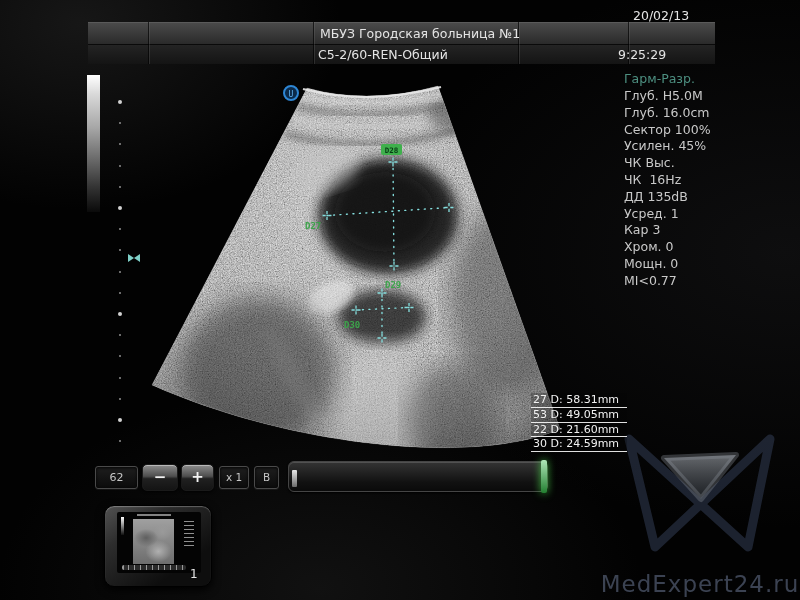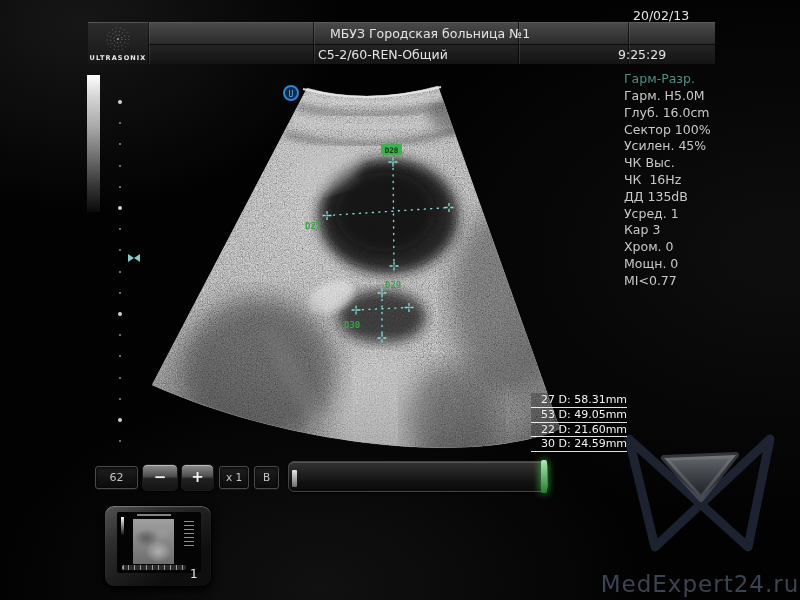--- a/index.html
+++ b/index.html
@@ -26,21 +26,21 @@
   .gray-bar{left:87px;top:75px;width:13px;height:137px;
     background:linear-gradient(180deg,#ffffff 0%,#d9d9d9 14%,#a8a8a8 38%,#6e6e6e 60%,#333 82%,#0a0a0a 100%);}
   .dot{position:absolute;border-radius:50%;}
   
   .param-mode{left:624px;top:71px;font-size:12.5px;color:var(--mode-teal,#4d8f80);white-space:pre;}
   #param-list{left:624px;top:88px;}
   .param-line{font-size:12.5px;line-height:16.8px;color:#c9c9c9;white-space:pre;}
   
   #meas-box{left:531px;top:393px;width:96px;background:rgba(5,5,5,.25);}
   .meas-row{font-size:11px;line-height:13.8px;color:#f2f2f2;border-bottom:1px solid rgba(255,255,255,.88);
-    white-space:pre;padding-left:10px;}
+    white-space:pre;padding-left:2px;}
   
   .btn-dark{background:linear-gradient(180deg,#1e1e1e,#0b0b0b);border:1px solid #4a4a4a;border-radius:3px;
     color:#c6c6c6;text-align:center;box-sizing:border-box;box-shadow:inset 0 1px 3px rgba(0,0,0,.9),0 1px 0 rgba(255,255,255,.06);}
   .btn-lit{background:linear-gradient(180deg,#8d8d8d 0%,#4e4e4e 45%,#202020 55%,#141414 100%);
     border:1px solid #1a1a1a;border-radius:5px;color:#f2f2f2;text-align:center;font-weight:bold;box-sizing:border-box;
     box-shadow:inset 0 1px 0 rgba(255,255,255,.4),0 1px 3px rgba(0,0,0,.8);}
   .scrubbar{left:288px;top:461px;width:260px;height:31px;border-radius:6px;box-sizing:border-box;
     background:linear-gradient(180deg,#343434,#111 70%,#0a0a0a);border:1px solid #454545;
     box-shadow:inset 0 1px 0 rgba(255,255,255,.15),0 1px 2px #000;}
   .scrub-cap{left:292px;top:470px;width:5px;height:17px;border-radius:1px;
@@ -179,32 +179,21 @@
       <text class="wm-text" x="700" y="592" text-anchor="middle">MedExpert24.ru</text>
     </g>
   </svg>
 
   <div class="abs hdr-row1"></div>
   <div class="abs hdr-row2"></div>
   <div class="abs hdr-div" style="left:148px"></div>
   <div class="abs hdr-div" style="left:313px"></div>
   <div class="abs hdr-div" style="left:518px"></div>
   <div class="abs hdr-div" style="left:628px"></div>
-  <div class="abs logo-cell">
-    <svg width="60" height="30" style="position:absolute;left:0;top:1px">
-      <g stroke="#8d8d8d" fill="none">
-        <circle cx="30" cy="15" r="4" stroke-dasharray="1 2.2" opacity=".95"></circle>
-        <circle cx="30" cy="15" r="7.5" stroke-dasharray="1 2.6" opacity=".8"></circle>
-        <circle cx="30" cy="15" r="11" stroke-dasharray="1 3.1" opacity=".6"></circle>
-      </g>
-      <circle cx="30" cy="15" r="1" fill="#aaa"></circle>
-    </svg>
-    <div class="brand">ULTRASONIX</div>
-  </div>
-  <div class="abs hdr-text" style="left:330px;top:25px">МБУЗ Городская больница №1</div>
+  <div class="abs hdr-text" style="left:320px;top:25px">МБУЗ Городская больница №1</div>
   <div class="abs hdr-text" style="left:318px;top:46px">C5-2/60-REN-Общий</div>
   <div class="abs hdr-text" style="left:633px;top:7px">20/02/13</div>
   <div class="abs hdr-text" style="left:618px;top:46px">9:25:29</div>
 
   <div class="abs gray-bar"></div>
   <div class="abs" id="depth-dots" style="left:0;top:0">
       <div class="dot" style="left: 118px; top: 100px; width: 4px; height: 4px; background: rgb(210, 210, 210);"></div>
       <div class="dot" style="left: 119px; top: 122.2px; width: 2px; height: 2px; background: rgb(143, 143, 143);"></div>
       <div class="dot" style="left: 119px; top: 143.4px; width: 2px; height: 2px; background: rgb(143, 143, 143);"></div>
       <div class="dot" style="left: 119px; top: 164.6px; width: 2px; height: 2px; background: rgb(143, 143, 143);"></div>
@@ -218,21 +207,21 @@
       <div class="dot" style="left: 119px; top: 334.2px; width: 2px; height: 2px; background: rgb(143, 143, 143);"></div>
       <div class="dot" style="left: 119px; top: 355.4px; width: 2px; height: 2px; background: rgb(143, 143, 143);"></div>
       <div class="dot" style="left: 119px; top: 376.6px; width: 2px; height: 2px; background: rgb(143, 143, 143);"></div>
       <div class="dot" style="left: 119px; top: 397.8px; width: 2px; height: 2px; background: rgb(143, 143, 143);"></div>
       <div class="dot" style="left: 118px; top: 418px; width: 4px; height: 4px; background: rgb(210, 210, 210);"></div>
       <div class="dot" style="left: 119px; top: 440.2px; width: 2px; height: 2px; background: rgb(143, 143, 143);"></div>
     </div>
 
   <div class="abs param-mode">Гарм-Разр.</div>
   <div class="abs" id="param-list">
-      <div class="param-line">Гарм. H5.0M</div>
+      <div class="param-line">Глуб. H5.0M</div>
       <div class="param-line">Глуб. 16.0cm</div>
       <div class="param-line">Сектор 100%</div>
       <div class="param-line">Усилен. 45%</div>
       <div class="param-line">ЧК Выс.</div>
       <div class="param-line">ЧК  16Hz</div>
       <div class="param-line">ДД 135dB</div>
       <div class="param-line">Усред. 1</div>
       <div class="param-line">Кар 3</div>
       <div class="param-line">Хром. 0</div>
       <div class="param-line">Мощн. 0</div>

